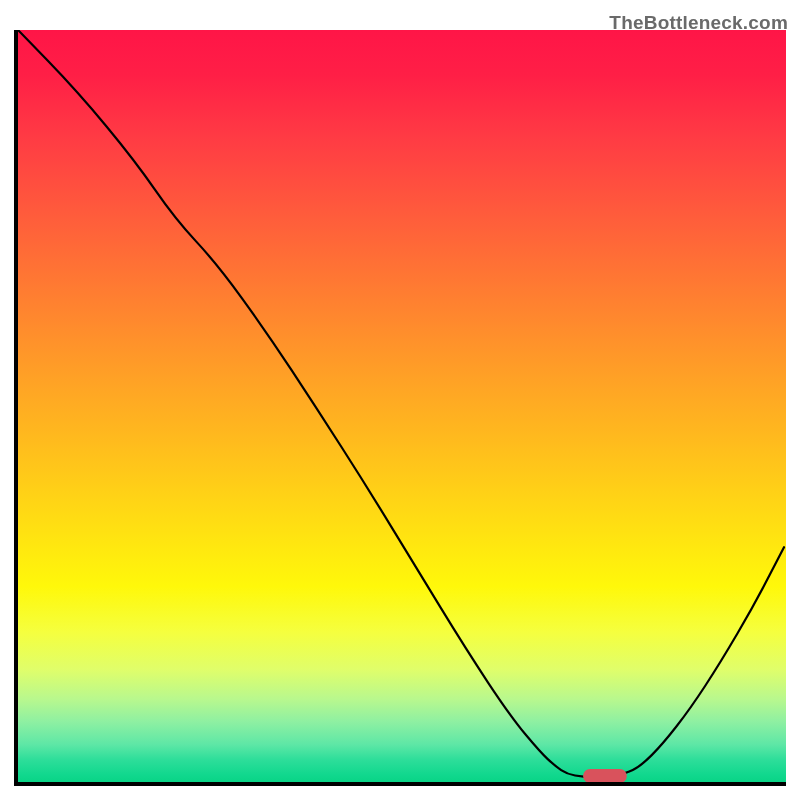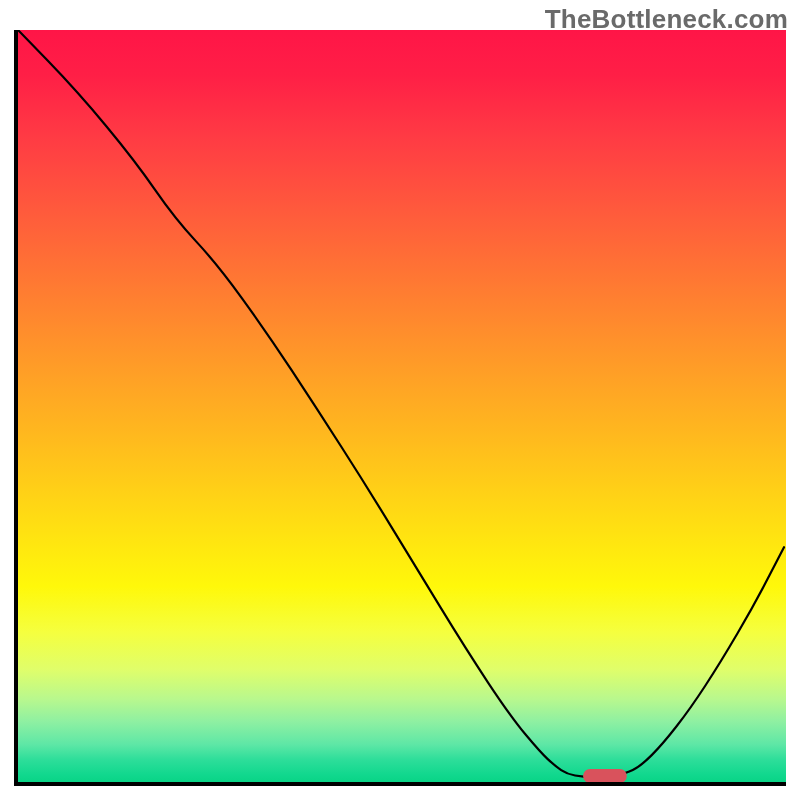--- a/index.html
+++ b/index.html
@@ -10,23 +10,23 @@
     background: #ffffff;
     font-family: Arial, Helvetica, sans-serif;
   }
   .chart-container {
     position: relative;
     width: 800px;
     height: 800px;
   }
   .watermark {
     position: absolute;
-    top: 4px;
+    top: 12px;
     right: 12px;
-    font-size: 26px;
+    font-size: 19px;
     font-weight: 600;
     color: #6a6a6a;
     z-index: 10;
     letter-spacing: 0.2px;
   }
   .plot-area {
     position: absolute;
     top: 30px;
     left: 14px;
     width: 772px;

